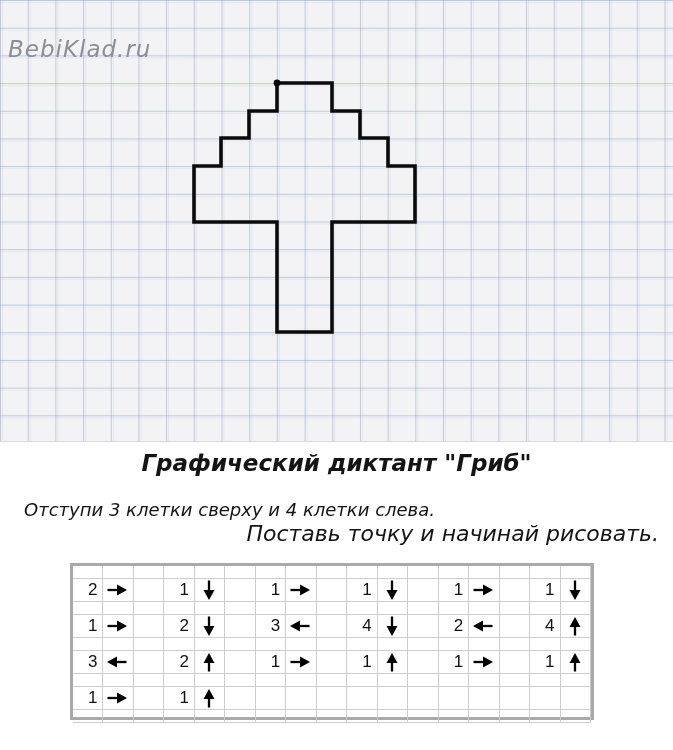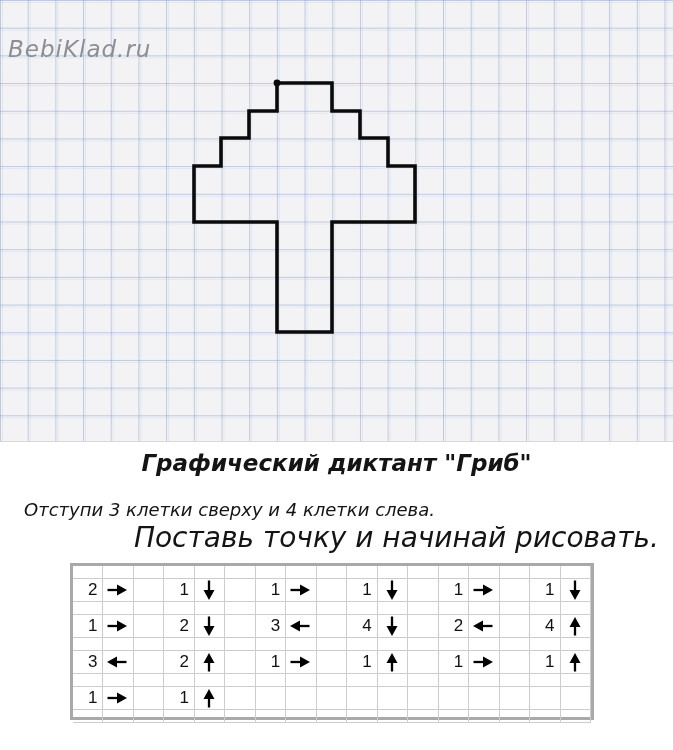--- a/index.html
+++ b/index.html
@@ -47,21 +47,21 @@
     text-align:center;
     font-size:23px;font-weight:700;
   }
   .instr1{
     position:absolute;left:8px;top:499px;
     font-size:18px;
     margin-left:16px;
   }
   .instr2{
     position:absolute;right:14px;top:521px;
-    font-size:28px;
+    font-size:22px;
   }
 
   
   .dict-table{
     position:absolute;left:70px;top:563px;
     width:524px;height:157px;
     box-sizing:border-box;
     border:3px solid #a9a9a9;
     background:#ffffff;
     display:grid;

